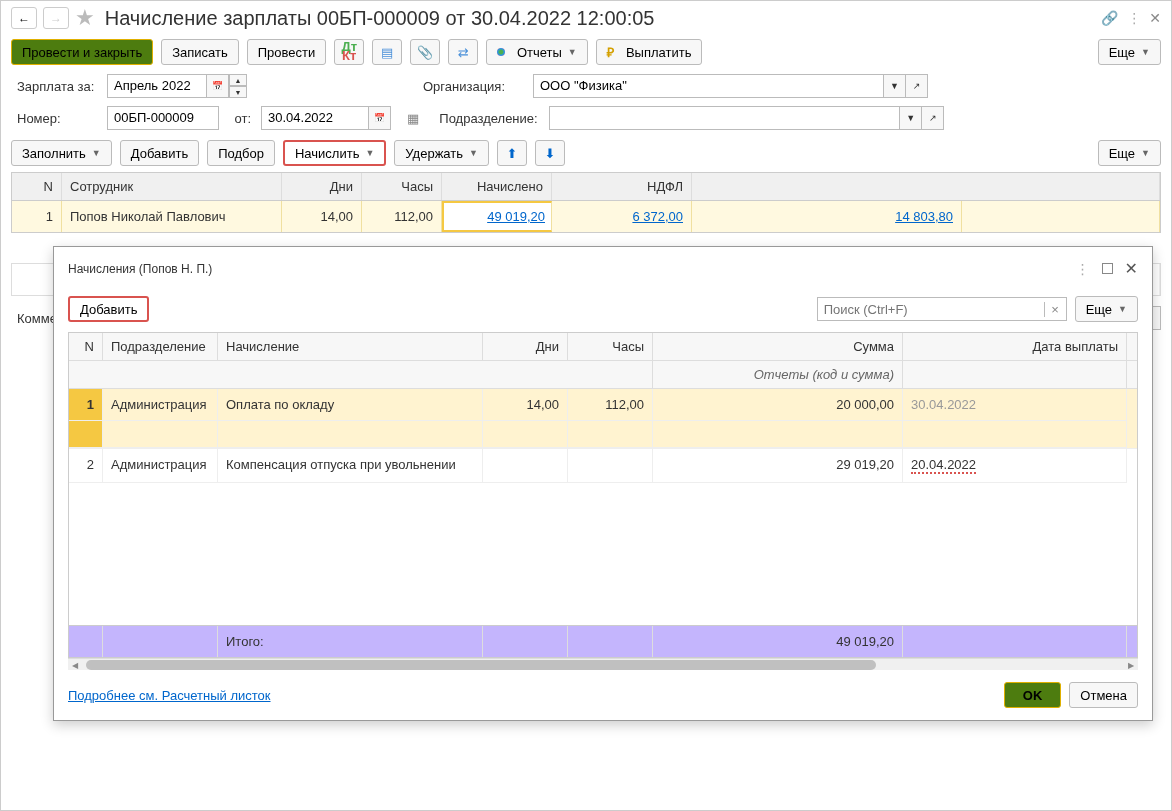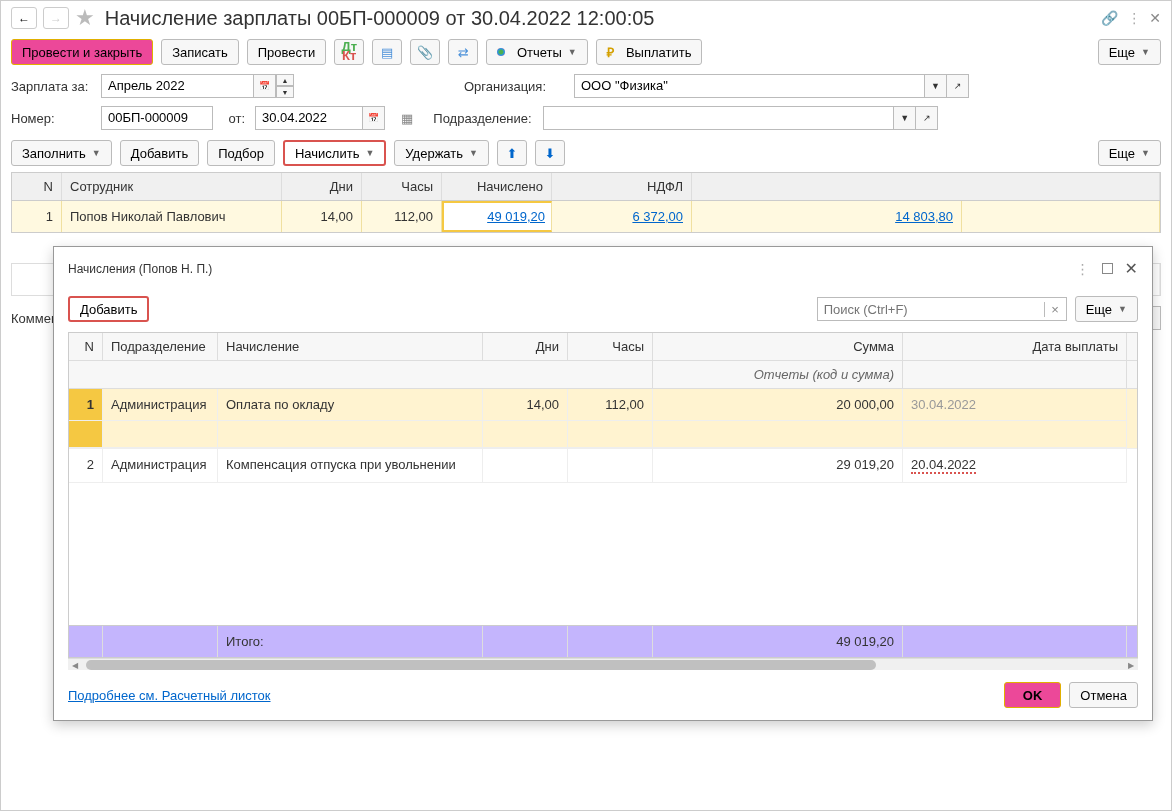--- a/index.html
+++ b/index.html
@@ -10,28 +10,28 @@
 .nav-btn { width: 26px; height: 22px; border: 1px solid #ccc; background: #fff; border-radius: 3px; display: inline-flex; align-items: center; justify-content: center; font-size: 12px; cursor: pointer; }
 .star-icon { font-size: 22px; color: #bbb; cursor: pointer; }
 .title-text { font-size: 20px; font-weight: normal; margin-left: 4px; }
 .title-right { margin-left: auto; display: flex; gap: 8px; align-items: center; }
 .link-icon { color: #aaa; font-size: 14px; cursor: pointer; }
 .vdots-icon { color: #aaa; font-size: 14px; cursor: pointer; }
 .close-icon { color: #888; font-size: 14px; cursor: pointer; }
 
 .toolbar1 { display: flex; align-items: center; padding: 4px 10px; gap: 8px; border-bottom: 1px solid #fff; }
 .btn { border: 1px solid #bbb; background: #f7f7f7; border-radius: 3px; padding: 4px 10px; cursor: pointer; display: inline-flex; align-items: center; gap: 4px; height: 26px; }
-.btn-yellow { background: #ec4899; border-color: #e0b000; }
+.btn-yellow { background: #4d7c0f; border-color: #e0b000; }
 .btn-outline-red { border: 2px solid #d9534f; background: #fff; }
 .icon-btn { width: 30px; padding: 0; justify-content: center; }
 .chevron { font-size: 9px; color: #666; margin-left: 2px; }
 .spacer { flex: 1; }
 
 .form-row { display: flex; align-items: center; padding: 4px 10px; gap: 10px; }
-.label { min-width: 80px; color: #333; }
+.label { min-width: 80px; color: #333; margin-left: 6px; }
 .input-field { border: 1px solid #bbb; background: #fff; padding: 3px 6px; height: 24px; }
 .input-field input { border: none; outline: none; width: 100%; background: transparent; }
 .combo { display: flex; align-items: center; }
 .combo .input-field { flex: 1; }
 .combo-btn { width: 22px; height: 24px; border: 1px solid #bbb; border-left: none; background: #f7f7f7; display: inline-flex; align-items: center; justify-content: center; font-size: 9px; cursor: pointer; }
 .spinner-btns { display: flex; flex-direction: column; }
 .spinner-btn { width: 18px; height: 12px; border: 1px solid #bbb; background: #f7f7f7; font-size: 7px; display: flex; align-items: center; justify-content: center; cursor: pointer; }
 
 .toolbar2 { display: flex; align-items: center; padding: 6px 10px; gap: 8px; }
 .arrow-up-icon { color: #0066cc; }
@@ -148,21 +148,21 @@
     <button class="btn"><span class="ruble-icon">₽</span>&nbsp;<span>Выплатить</span></button>
     <div class="spacer"></div>
     <button class="btn">
         <span>Еще</span>
         <span class="chevron">▼</span>
       </button>
   </div>
 
   <div class="form-row">
     <span class="label">Зарплата за:</span>
-    <div class="combo" style="width:193px">
+    <div class="combo" style="width:140px">
       <div class="input-field"><input value="Апрель 2022" style=""></div>
       <div class="combo-btn">📅</div>
       <div class="spinner-btns">
           <div class="spinner-btn">▲</div>
           <div class="spinner-btn">▼</div>
         </div>
     </div>
     <div style="width:150px"></div>
     <span class="label" style="min-width:100px">Организация:</span>
     <div class="combo" style="width:395px">

